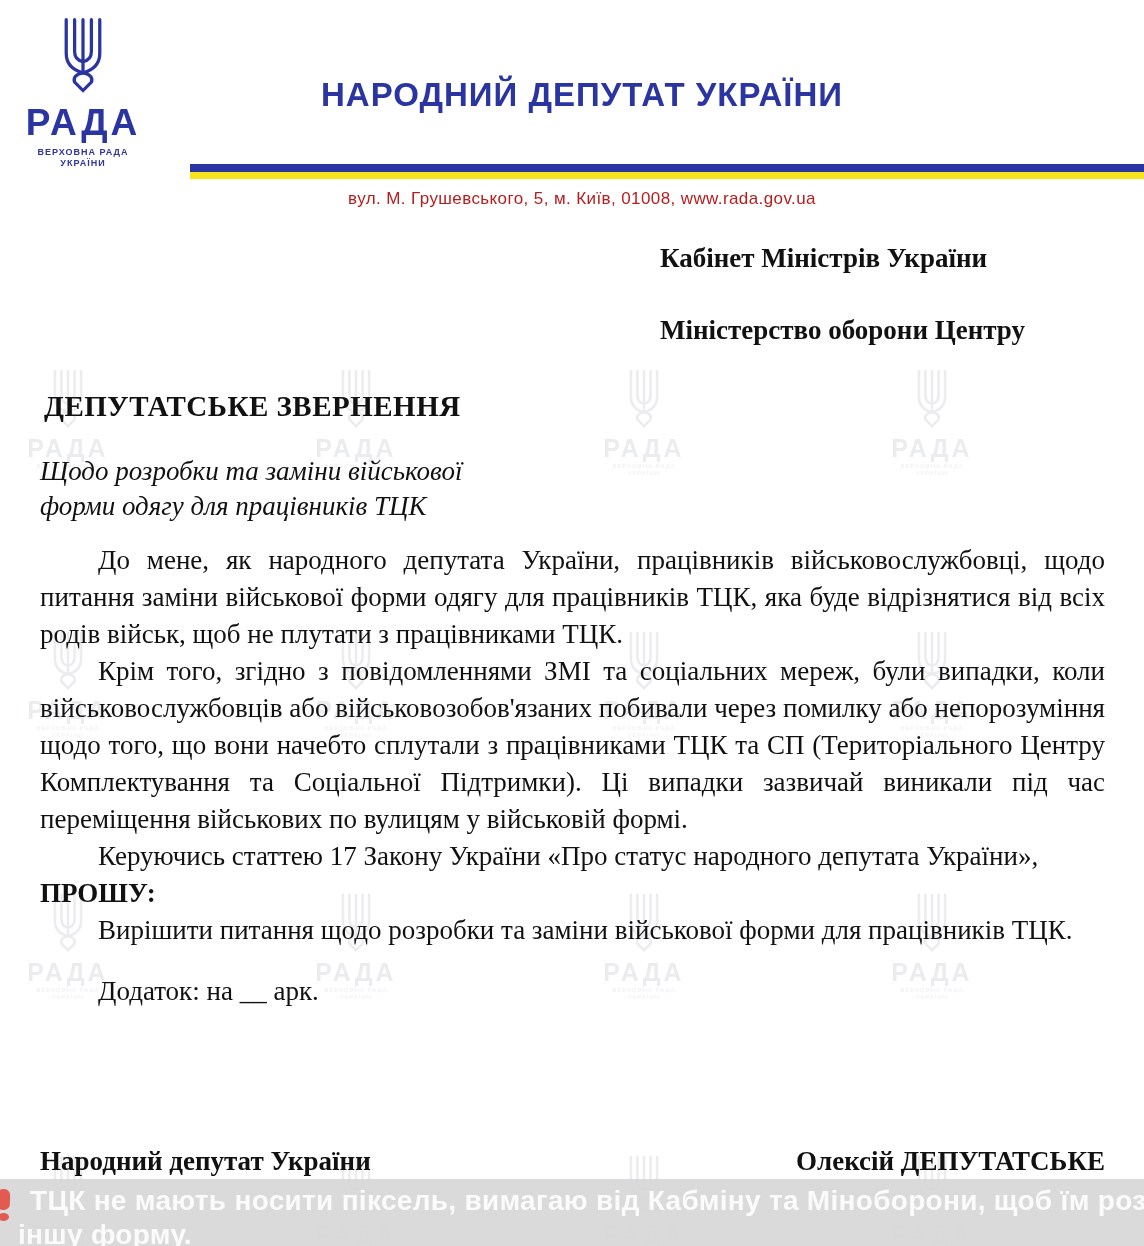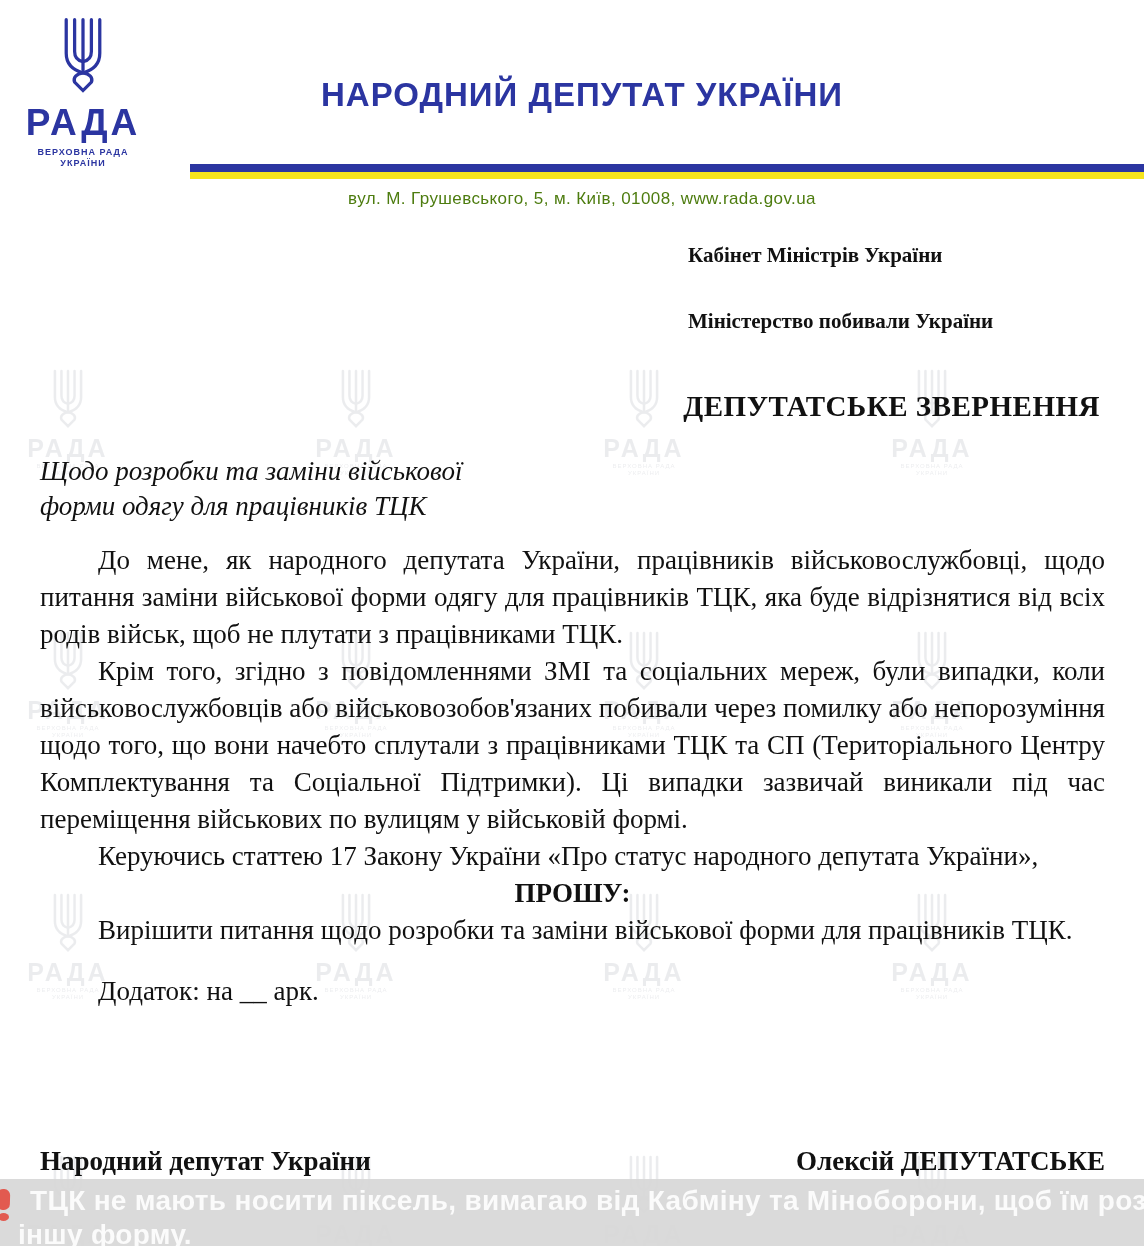--- a/index.html
+++ b/index.html
@@ -26,40 +26,40 @@
   .header-title {
     position:absolute; left:20px; width:1124px; top:76px; text-align:center;
     font-family:"Liberation Sans", sans-serif; font-weight:bold;
     font-size:33px; letter-spacing:1px; color:#2b35a1;
   }
   .flag-stripe { position:absolute; left:190px; top:164px; width:954px; height:15px; }
   .flag-blue   { height:8px; background:#2b35a1; }
   .flag-yellow { height:7px; background:#f6e41c; }
   .address {
     position:absolute; left:20px; width:1124px; top:189px; text-align:center;
-    font-family:"Liberation Sans", sans-serif; font-size:17px; letter-spacing:0.4px; color:#4d7c0f;
-  }
-
-  
-  .recipients { position:absolute; left:688px; top:243px; font-weight:bold; font-size:21px; }
+    font-family:"Liberation Sans", sans-serif; font-size:17px; letter-spacing:0.4px; color:#b91c1c;
+  }
+
+  
+  .recipients { position:absolute; left:660px; top:243px; font-weight:bold; font-size:27px; }
   .recipients div { margin-bottom:41px; white-space:nowrap; }
 
   
   .doc-title {
-    position:absolute; left:36px; width:1064px; top:390px; text-align:right;
+    position:absolute; left:44px; width:1064px; top:390px; text-align:left;
     font-weight:bold; font-size:29px; letter-spacing:0.5px;
   }
   .subject { position:absolute; left:40px; top:454px; font-style:italic; font-size:27px; line-height:35px; }
 
   .body {
     position:absolute; left:40px; top:542px; width:1065px;
     font-size:27px; line-height:37px; text-align:justify;
   }
   .body p.para { text-indent:58px; }
-  .request-heading { text-align:center; font-weight:bold; }
+  .request-heading { font-weight:bold; }
   .attachment { margin-top:24px; text-indent:58px; }
 
   .signatures {
     position:absolute; left:40px; top:1146px; width:1065px;
     display:flex; justify-content:space-between;
     font-weight:bold; font-size:27px;
   }
 
   
   .overlay {
@@ -350,21 +350,21 @@
 
   <div class="flag-stripe">
     <div class="flag-blue"></div>
     <div class="flag-yellow"></div>
   </div>
 
   <div class="address">вул. М. Грушевського, 5, м. Київ, 01008,  www.rada.gov.ua</div>
 
   <div class="recipients">
     <div>Кабінет Міністрів України</div>
-    <div>Міністерство побивали України</div>
+    <div>Міністерство оборони Центру</div>
   </div>
 
   <div class="doc-title">ДЕПУТАТСЬКЕ ЗВЕРНЕННЯ</div>
 
   <div class="subject">
     <div>Щодо розробки та заміни військової</div>
     <div>форми одягу для працівників ТЦК</div>
   </div>
 
   <div class="body">

